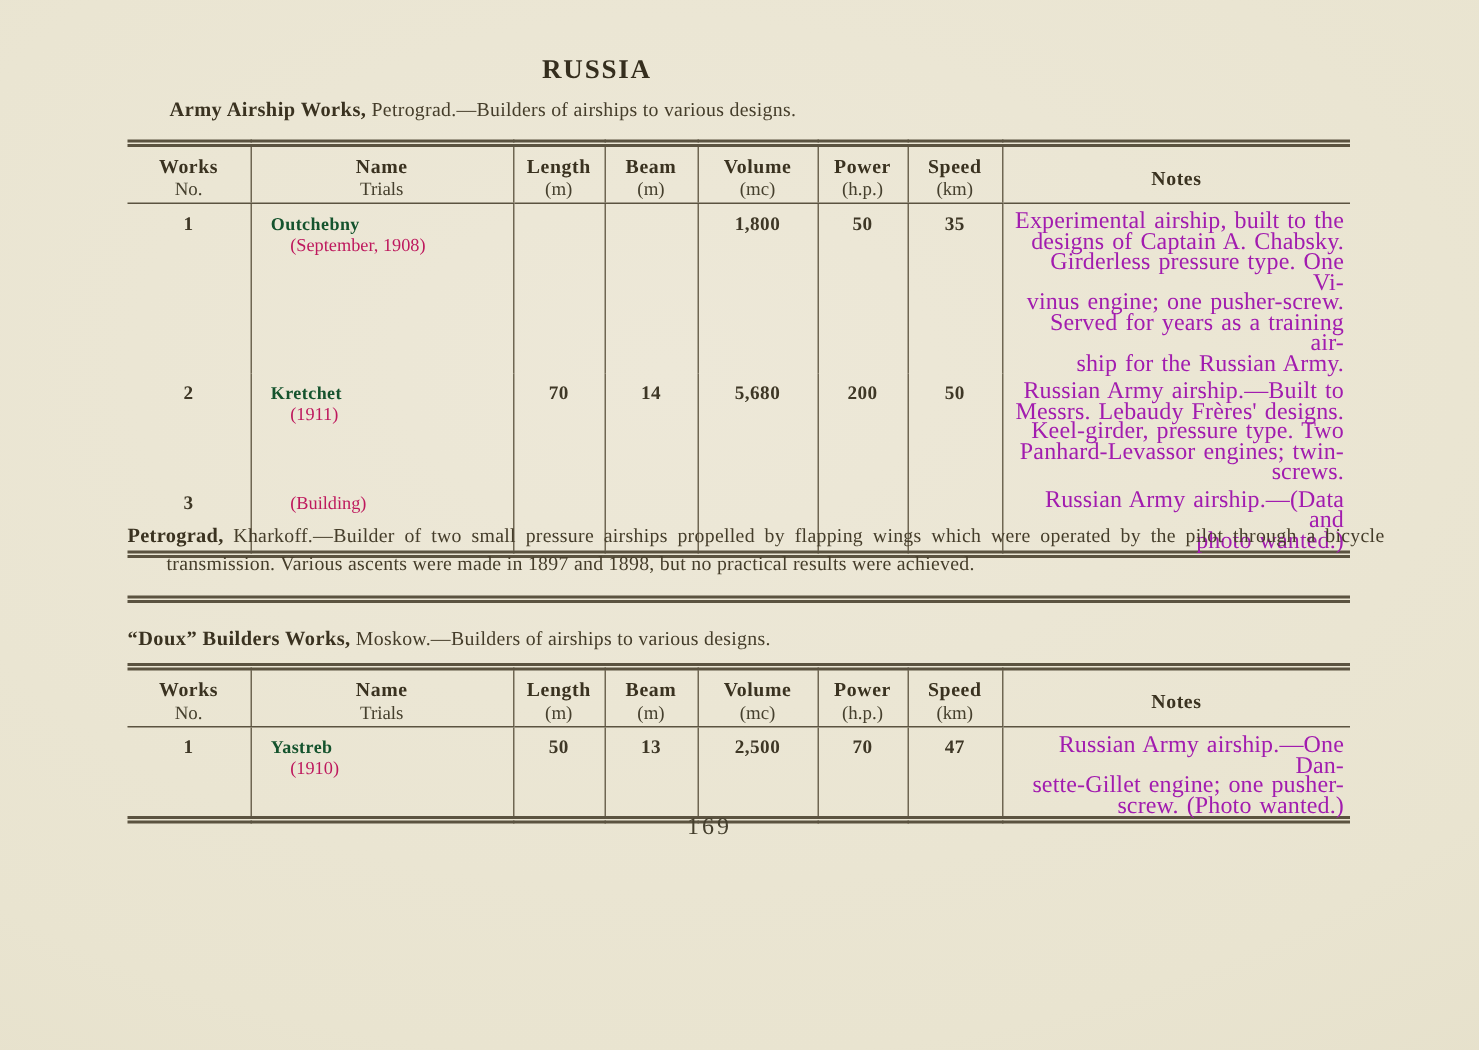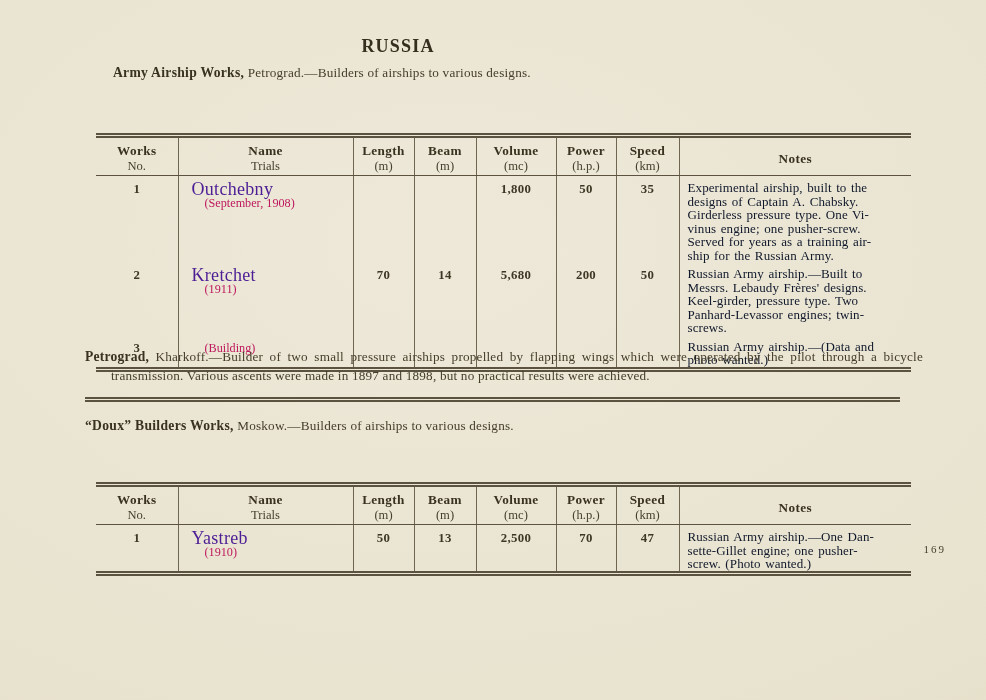--- a/index.html
+++ b/index.html
@@ -41,27 +41,26 @@
   }
   .para-danilewsky b { font-size:13.6px; color:#3a3220; }
 
   .double-rule {
     left:85px; width:815px; height:0;
     border-top:5px double #5b5340;
   }
   .rule-middle { top:397px; }
 
   table.data-table {
-    position:absolute; left:96px;
+    position:absolute; left:85px;
     width:815px;
     border-collapse:collapse;
     table-layout:fixed;
     border-top:5px double #5b5340;
     border-bottom:5px double #5b5340;
-    margin-top:40px;
   }
   .table-army { top:93px; }
   .table-doux { top:442px; }
 
   col.c-works  { width:82px; }
   col.c-name   { width:175px; }
   col.c-length { width:61px; }
   col.c-beam   { width:62px; }
   col.c-volume { width:80px; }
   col.c-power  { width:60px; }
@@ -83,34 +82,35 @@
   .hdr-l2 { font-size:12.6px; color:#46402e; line-height:15px; }
 
   tbody td { padding-top:6px; font-size:12.8px; }
   tr.row-1 td { height:84px; }
   tr.row-2 td { height:69px; }
   tr.row-3 td { height:33px; }
   tr.row-single td { height:48px; }
 
   td.cell-num { text-align:center; font-weight:bold; color:#3e3726; letter-spacing:.3px; }
   td.cell-name { padding-left:13px; }
-  .ship-name { font-size:18px; font-weight:normal; letter-spacing:.3px; color:#4c1d95; line-height:14px; }
+  .ship-name { font-size:12px; font-weight:bold; letter-spacing:.3px; color:#14532d; line-height:14px; }
   .ship-trials { font-size:12.2px; padding-left:13px; line-height:14px; color:#be185d; }
   td.cell-notes { padding:5px 4px 0 8px; }
   .notes-text {
-    font-size:13px; line-height:13.5px;
+    font-size:16px; line-height:13.5px;
     white-space:pre-line;
     word-spacing:1.2px; letter-spacing:.1px;
-    color:#0f172a;
+    color:#a21caf;
+    text-align:right;
   }
 
   .page-number {
     top:543px; left:0; width:946px;
-    text-align:right;
-    font-size:11px; letter-spacing:2px;
+    text-align:center;
+    font-size:16px; letter-spacing:2px;
     color:#46402e;
   }
 </style>
 </head>
 <body>
 
 <div class="abs page-title">RUSSIA</div>
 
 <div class="abs section-heading heading-army">
   <b>Army Airship Works,</b><span> Petrograd.—Builders of airships to various designs.</span>

